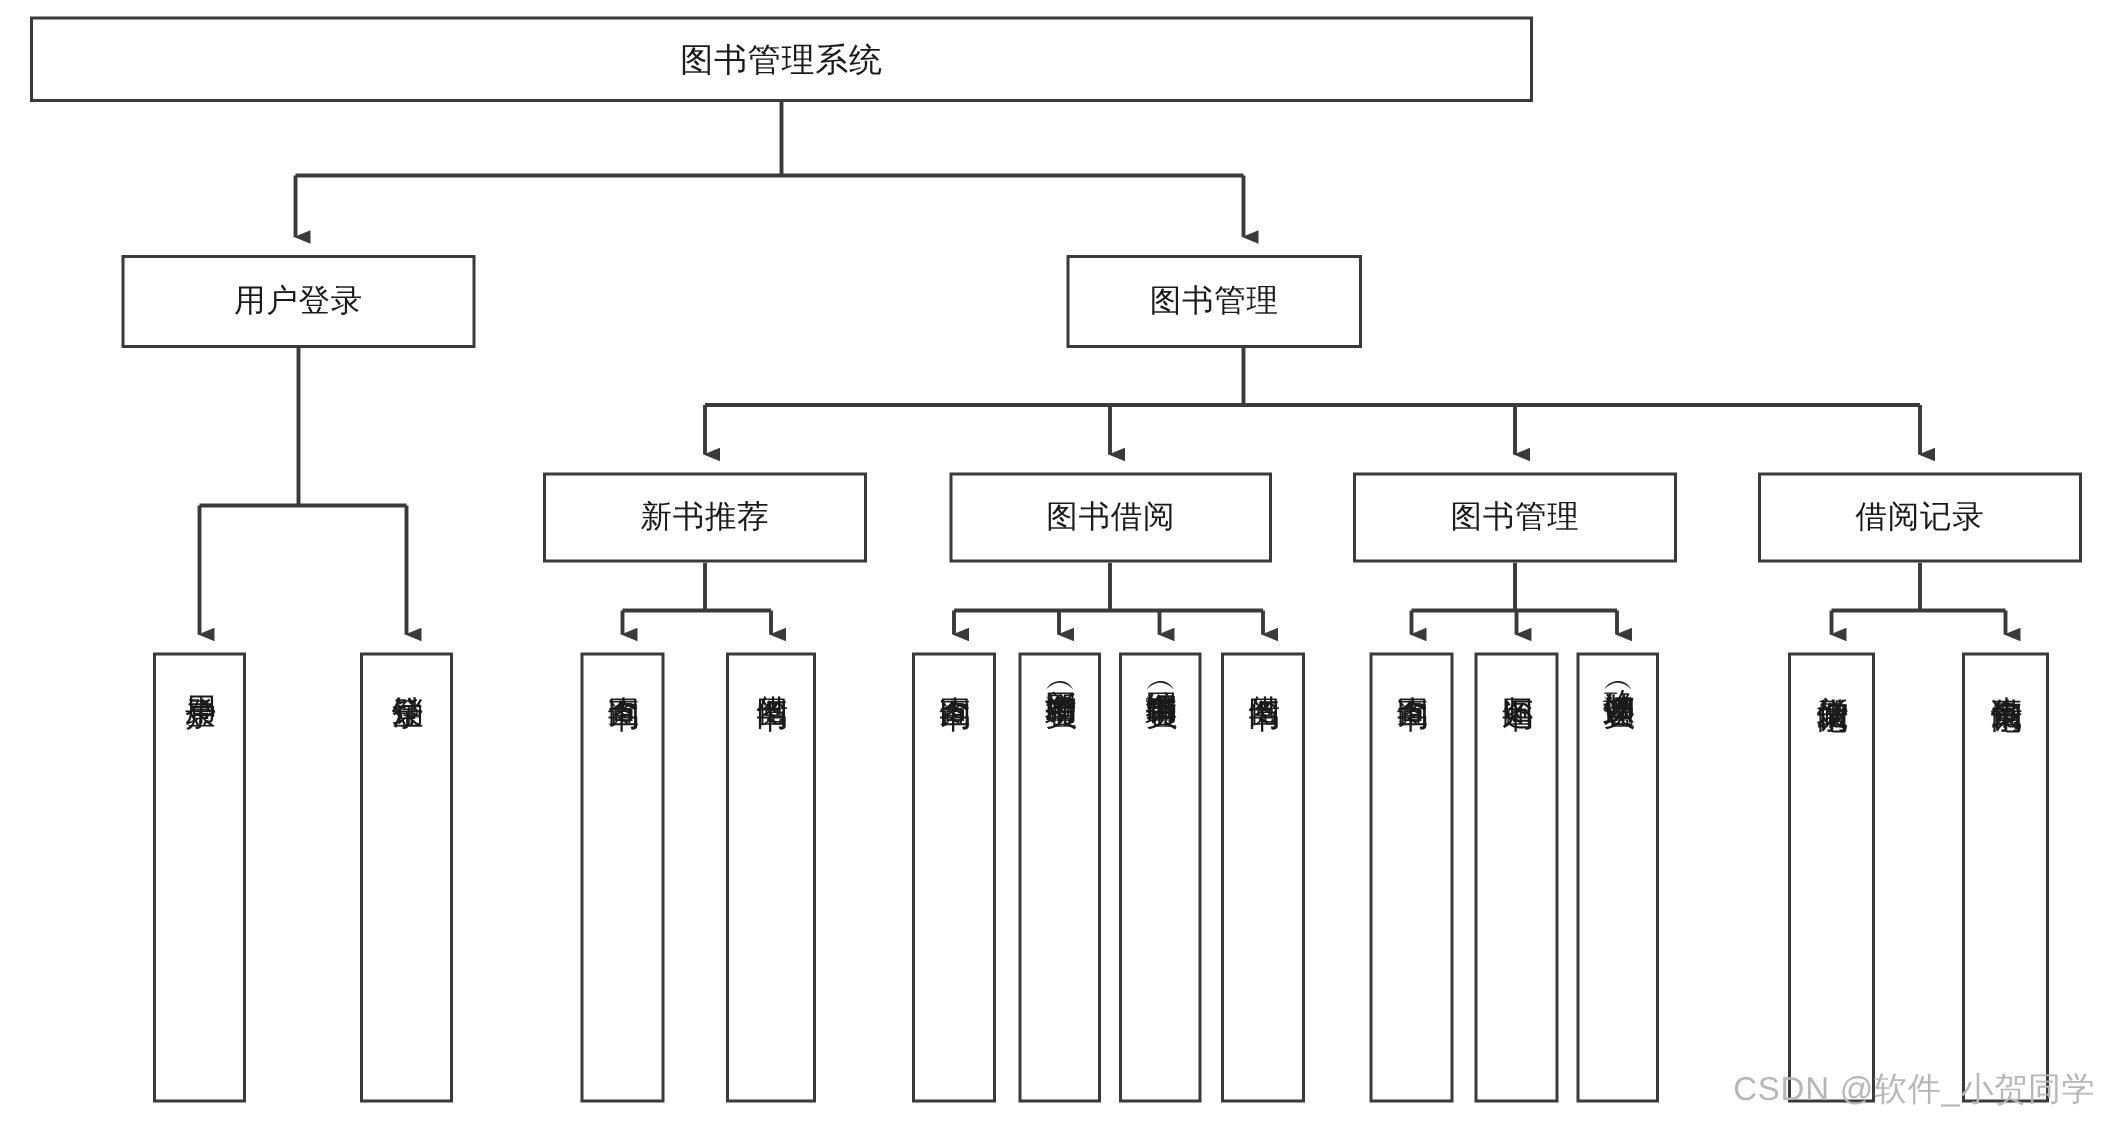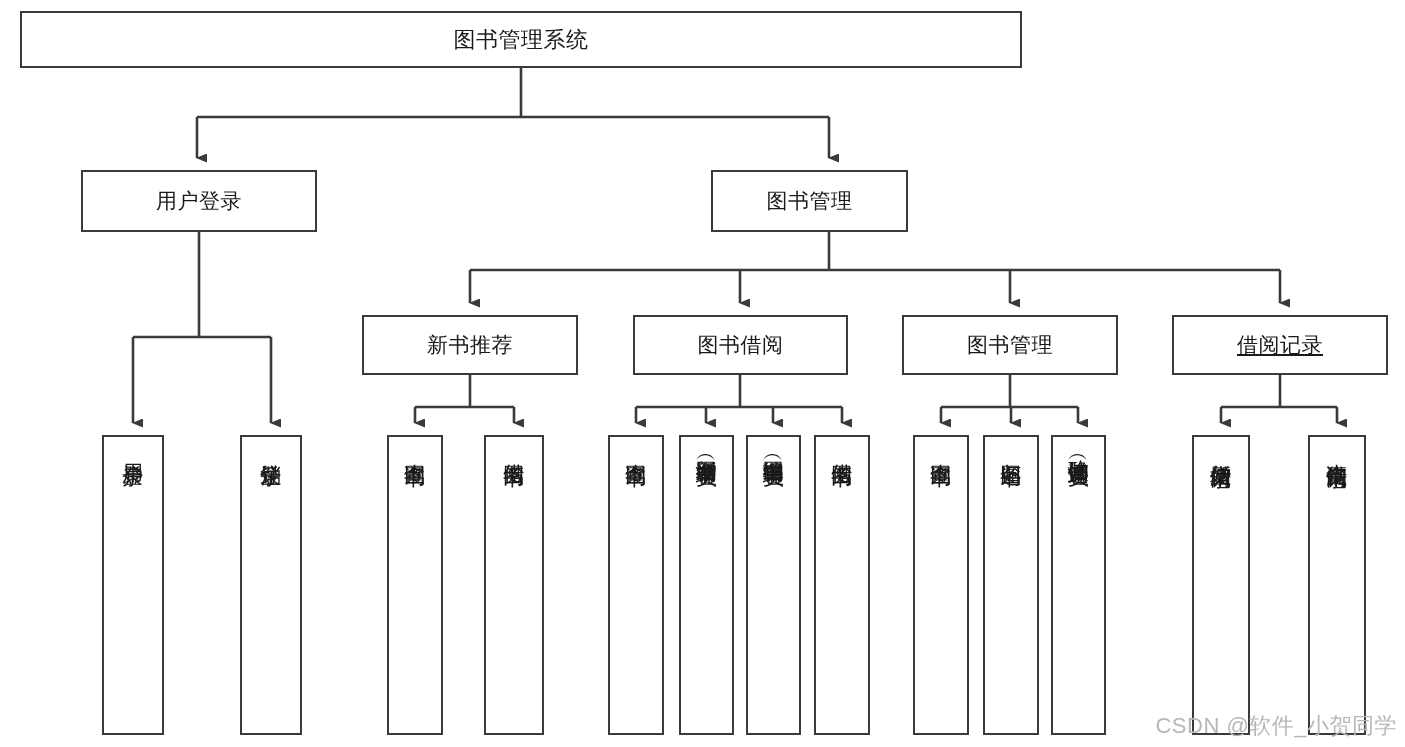--- a/index.html
+++ b/index.html
@@ -138,21 +138,21 @@
 
   <div class="node" id="node-l3-0" style="left: 362px; top: 315px; width: 216px; height: 60px;">
     <span class="label">新书推荐</span>
   </div>
   <div class="node" id="node-l3-1" style="left: 633px; top: 315px; width: 215px; height: 60px;">
     <span class="label">图书借阅</span>
   </div>
   <div class="node" id="node-l3-2" style="left: 902px; top: 315px; width: 216px; height: 60px;">
     <span class="label">图书管理</span>
   </div>
-  <div class="node" id="node-l3-3" style="left: 1172px; top: 315px; width: 216px; height: 60px; text-decoration: underline;">
+  <div class="node" id="node-l3-3" style="left: 1172px; top: 315px; width: 216px; height: 60px;">
     <span class="label">借阅记录</span>
   </div>
 
   <div class="node leaf" id="node-leaf-0" style="left: 102px; top: 435px; width: 62px; height: 300px;">
     <span class="label">用户登录</span>
   </div>
   <div class="node leaf" id="node-leaf-1" style="left: 240px; top: 435px; width: 62px; height: 300px;">
     <span class="label">注销登录</span>
   </div>
   <div class="node leaf" id="node-leaf-2" style="left: 387px; top: 435px; width: 56px; height: 300px;">

